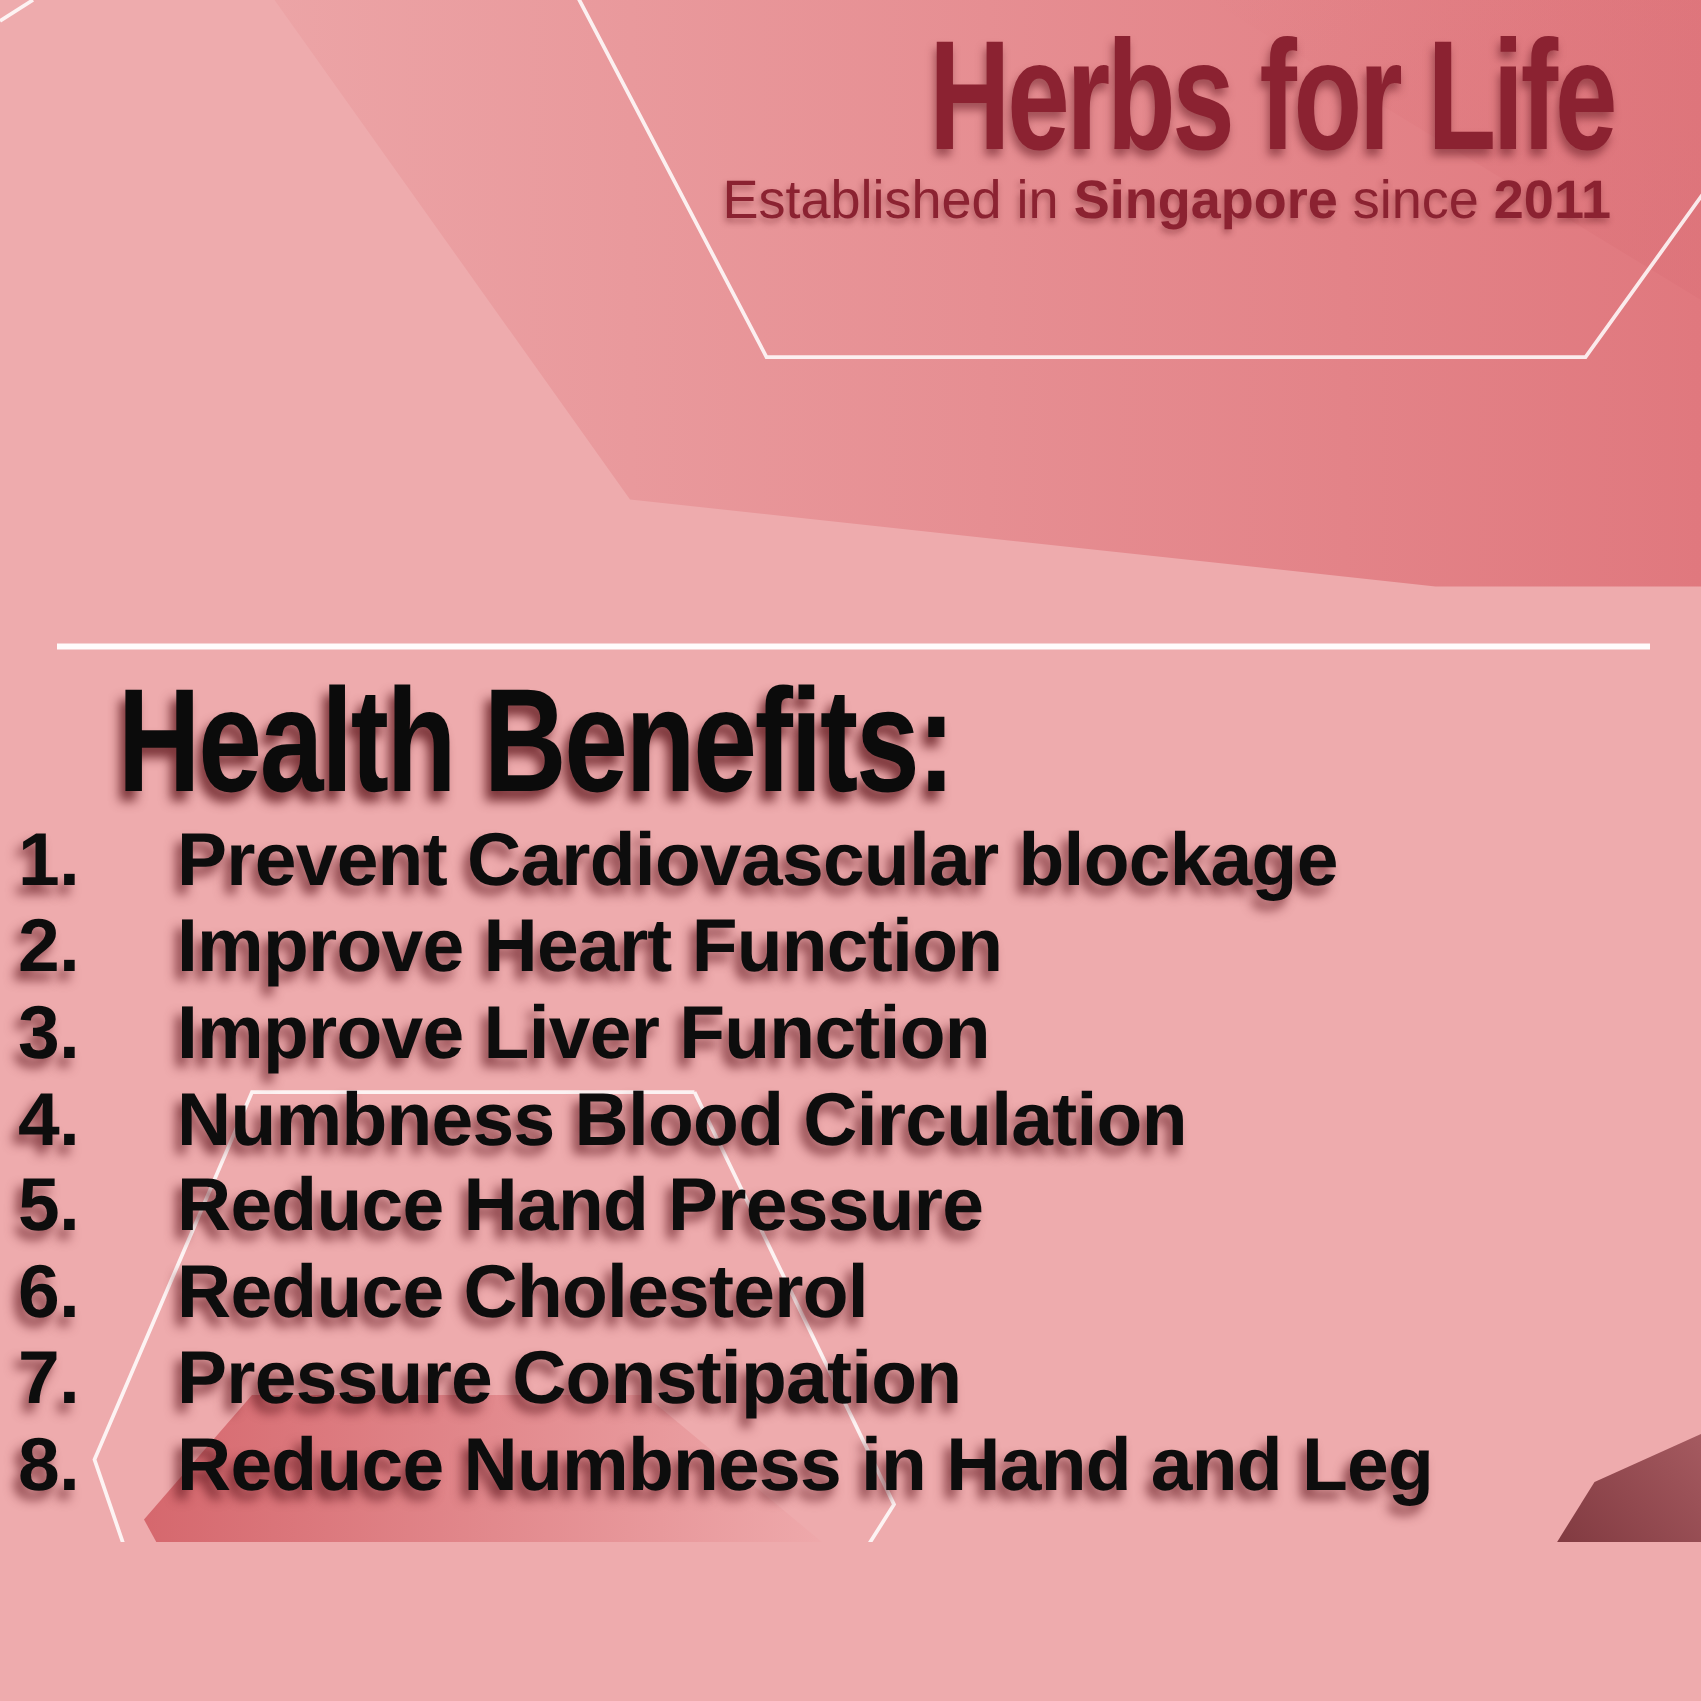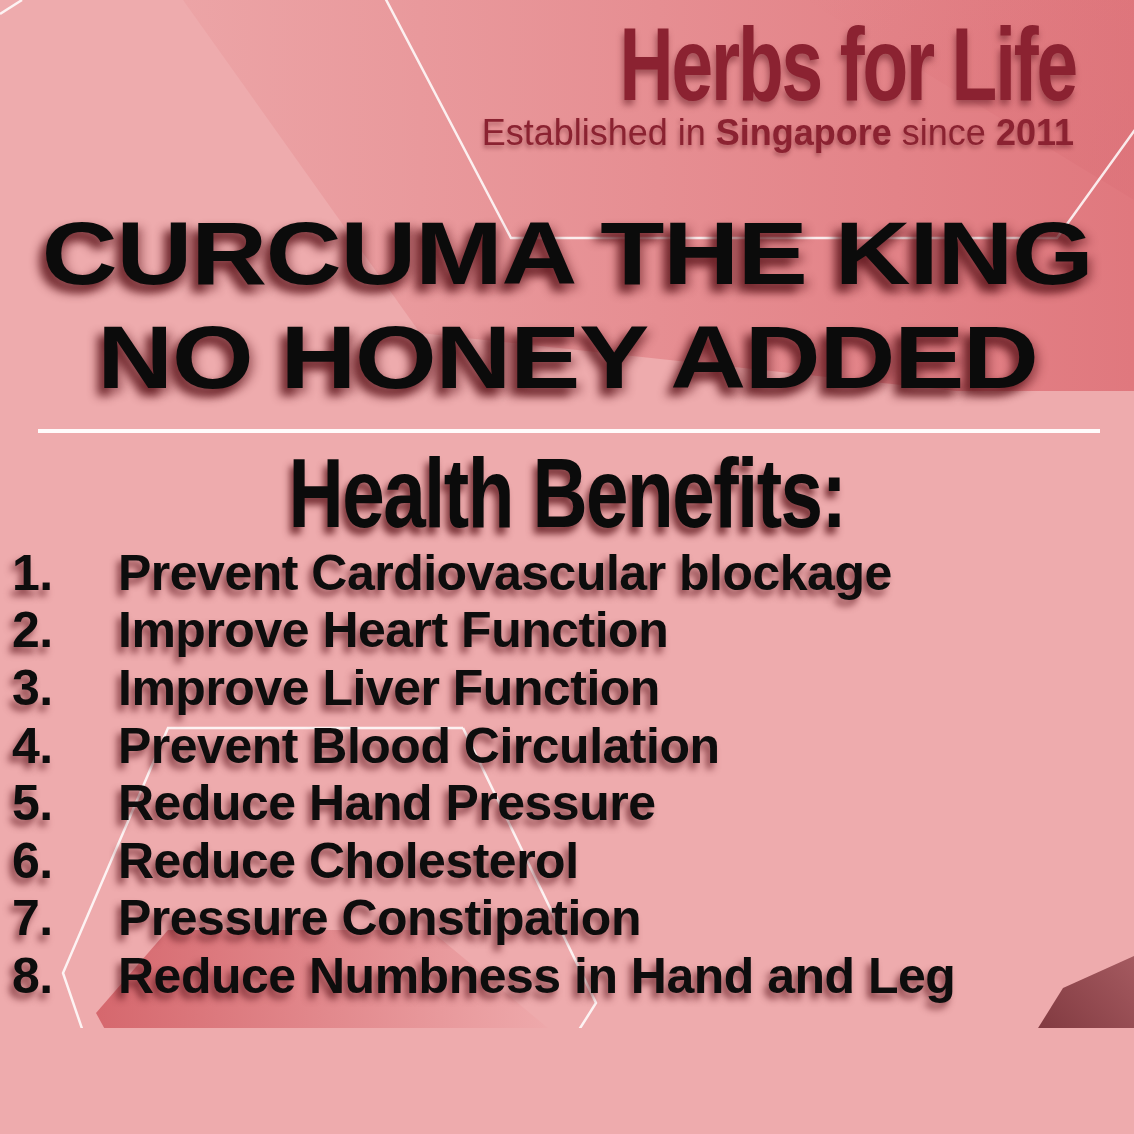--- a/index.html
+++ b/index.html
@@ -39,21 +39,21 @@
 
   
   .divider{
     position:absolute;top:429px;left:38px;width:1062px;height:4px;
     background:#FFFFFF;opacity:.95;
   }
 
   
   .benefits-heading{
     position:absolute;top:437px;left:0;width:100%;
-    text-align:center;color:#0B0B0B;font-weight:700;white-space:nowrap;
+    color:#0B0B0B;font-weight:700;white-space:nowrap;
   }
   .benefits-heading span{
     display:inline-block;font-size:98px;letter-spacing:-2px;
     transform:scaleX(0.78);transform-origin:50% 50%;
     text-shadow:-5px 7px 8px rgba(94,22,28,.8);
   }
   .benefits-list{position:absolute;top:544px;left:0;right:0;}
   .benefit-row{
     display:flex;align-items:center;height:57.6px;
     color:#0D0D0D;font-weight:700;font-size:50px;letter-spacing:-0.5px;
@@ -102,28 +102,20 @@
   </svg>
 
   <div class="brand-name">Herbs for Life</div>
   <div class="brand-tagline">
     <span>Established in</span>
     <span class="bold">Singapore</span>
     <span>since</span>
     <span class="bold">2011</span>
   </div>
 
-  <div class="main-title">
-    <div class="title-line">
-      <span>CURCUMA THE KING</span>
-    </div>
-    <div class="title-line">
-      <span>NO HONEY ADDED</span>
-    </div>
-  </div>
 
   <div class="divider"></div>
 
   <div class="benefits-heading">
     <span>Health Benefits:</span>
   </div>
 
   <div class="benefits-list">
       <div class="benefit-row">
         <div class="benefit-num">1.</div>
@@ -132,21 +124,21 @@
       <div class="benefit-row">
         <div class="benefit-num">2.</div>
         <div class="benefit-text">Improve Heart Function</div>
       </div>
       <div class="benefit-row">
         <div class="benefit-num">3.</div>
         <div class="benefit-text">Improve Liver Function</div>
       </div>
       <div class="benefit-row">
         <div class="benefit-num">4.</div>
-        <div class="benefit-text">Prevent Blood Circulation</div>
+        <div class="benefit-text">Numbness Blood Circulation</div>
       </div>
       <div class="benefit-row">
         <div class="benefit-num">5.</div>
         <div class="benefit-text">Reduce Hand Pressure</div>
       </div>
       <div class="benefit-row">
         <div class="benefit-num">6.</div>
         <div class="benefit-text">Reduce Cholesterol</div>
       </div>
       <div class="benefit-row">

